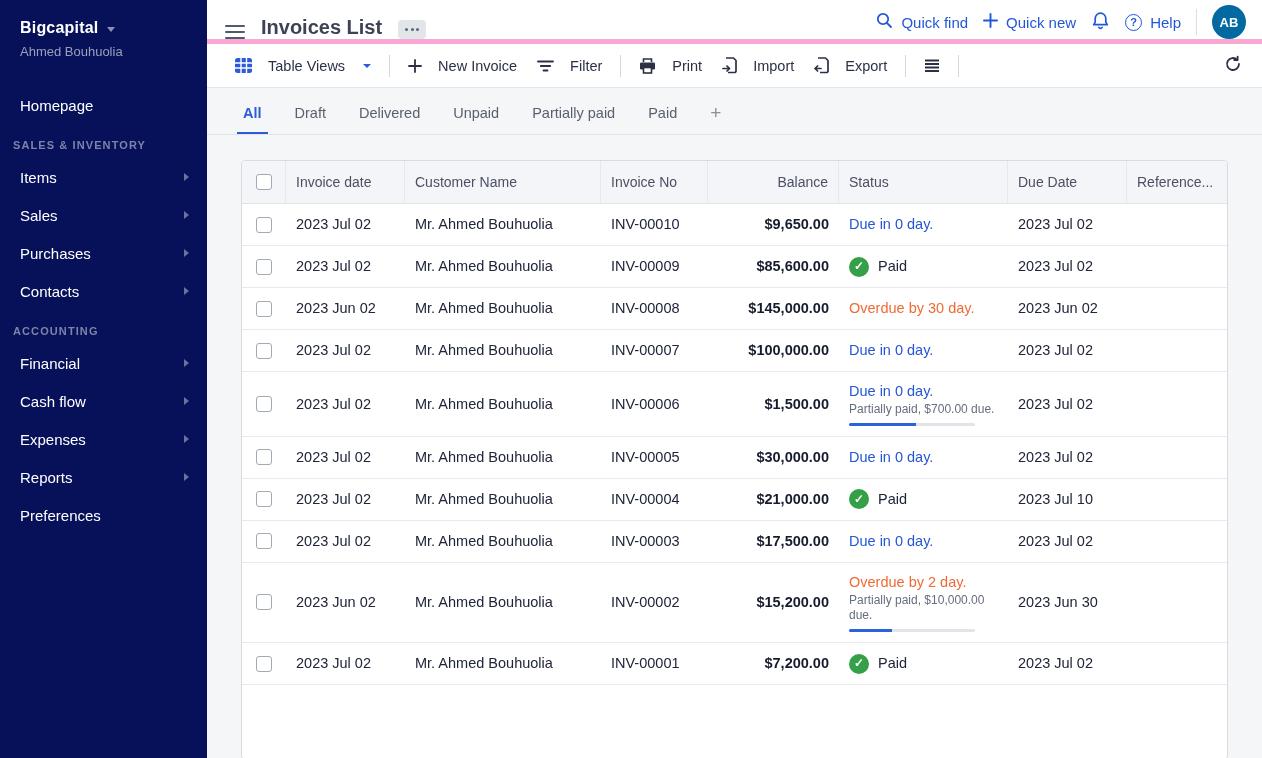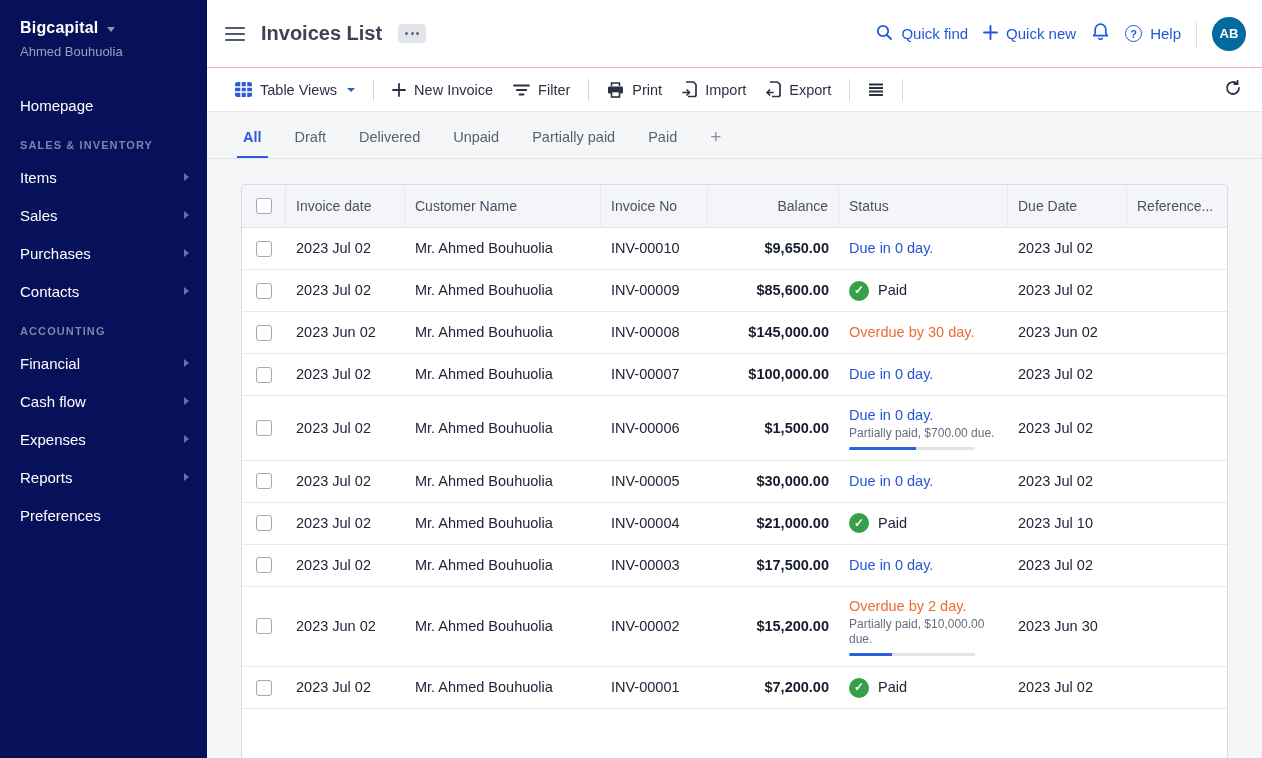--- a/index.html
+++ b/index.html
@@ -8,39 +8,39 @@
 
   
   .sidebar{width:207px;flex-shrink:0;background:#071159;color:#fff;padding-top:19px;display:flex;flex-direction:column}
   .brand-row{display:flex;align-items:center;gap:9px;padding:0 20px}
   .brand{font-size:16px;font-weight:bold;letter-spacing:.2px}
   .brand-caret{width:0;height:0;border-left:4.5px solid transparent;border-right:4.5px solid transparent;border-top:5px solid #8d93b3;margin-top:2px}
   .sidebar-user{padding:0 20px;margin-top:7px;font-size:13px;color:#99a0bd}
   .nav{margin-top:27px}
   .nav-link{height:38px;display:flex;align-items:center;justify-content:space-between;padding:0 18px 0 20px;font-size:15px;color:#fff;cursor:pointer}
   .nav-arrow{width:0;height:0;border-top:4px solid transparent;border-bottom:4px solid transparent;border-left:5px solid #6a719a}
-  .nav-section{padding:15px 20px 7px;font-size:11px;font-weight:bold;letter-spacing:1.1px;color:#7d84a9}
+  .nav-section{padding:15px 13px 7px;font-size:11px;font-weight:bold;letter-spacing:1.1px;color:#7d84a9}
 
   
   .main{flex:1;display:flex;flex-direction:column;min-width:0}
 
-  .topbar{height:68px;background:#fff;border-bottom:1px solid #f9a8d4;display:flex;align-items:center;padding:0 16px 0 18px;flex-shrink:0}
+  .topbar{height:44px;background:#fff;border-bottom:5px solid #f9a8d4;display:flex;align-items:flex-end;padding:0 16px 0 18px;flex-shrink:0}
   .hamburger{display:flex;flex-direction:column;gap:4px;width:20px;cursor:pointer;margin-right:16px}
   .hamburger span{display:block;height:2px;background:#4f5a6e;border-radius:1px}
   .page-title{font-size:20px;font-weight:600;color:#3e4254}
   .more-button{margin-left:16px;background:#e2e5e9;border-radius:4px;height:19px;width:28px;display:flex;align-items:center;justify-content:center;gap:2.5px;cursor:pointer}
   .more-button i{width:3px;height:3px;border-radius:50%;background:#5c6576}
   .topbar-right{margin-left:auto;display:flex;align-items:center;gap:15px}
   .topbar-link{display:flex;align-items:center;gap:8px;font-size:15px;color:#2158d8;cursor:pointer;white-space:nowrap}
   .help-circle{width:17px;height:17px;border:1.6px solid #2158d8;border-radius:50%;display:flex;align-items:center;justify-content:center;font-size:11px;font-weight:bold;color:#2158d8}
   .topbar-divider{width:1px;height:26px;background:#dcdee3}
   .avatar{width:34px;height:34px;border-radius:50%;background:#0369a1;color:#fff;font-size:13px;font-weight:bold;display:flex;align-items:center;justify-content:center;cursor:pointer}
 
   .toolbar{height:44px;background:#fff;border-bottom:1px solid #e4e5ea;display:flex;align-items:center;padding:0 16px 0 18px;flex-shrink:0}
-  .tool-btn{display:flex;align-items:center;gap:8px;font-size:14.5px;color:#2c3044;padding:0 10px;height:30px;cursor:pointer;white-space:nowrap}
+  .tool-btn{display:flex;align-items:center;gap:16px;font-size:14.5px;color:#2c3044;padding:0 10px;height:30px;cursor:pointer;white-space:nowrap}
   .tool-btn svg{display:block}
   .tool-divider{width:1px;height:22px;background:#d4d6dc;margin:0 8px}
   .tv-caret{width:0;height:0;border-left:4px solid transparent;border-right:4px solid transparent;border-top:4.5px solid #2c5bd8;margin-left:2px}
   .refresh-btn{margin-left:auto;padding:4px;cursor:pointer;display:flex}
 
   .content{flex:1;background:#f5f6f8;display:flex;flex-direction:column;overflow:hidden}
   .tabs{display:flex;align-items:flex-end;gap:33px;padding-left:36px;height:47px;border-bottom:1px solid #e2e3e8;flex-shrink:0}
   .tab{font-size:14.5px;color:#596070;padding-bottom:13px;position:relative;cursor:pointer;white-space:nowrap}
   .tab.active{color:#2c5bd8;font-weight:bold}
   .tab.active::after{content:"";position:absolute;left:-6px;right:-6px;bottom:0;height:2px;background:#2c5bd8}

